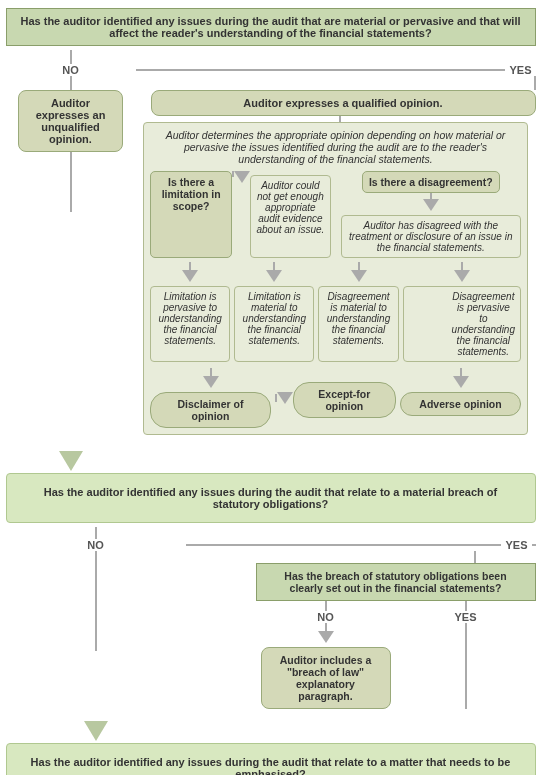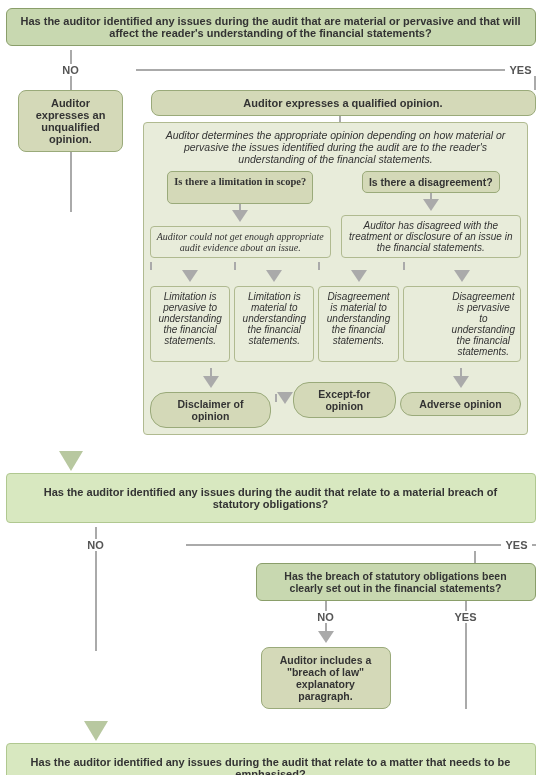--- a/index.html
+++ b/index.html
@@ -17,21 +17,21 @@
       padding: 4px;
       display: flex;
       flex-direction: column;
       align-items: center;
     }
 
     
     .question-box {
       background: #c8d8b0;
       border: 1px solid #8a9e6a;
-      border-radius: 6px;
+      border-radius: 0;
       padding: 6px 10px;
       text-align: center;
       font-weight: bold;
       font-size: 11px;
       color: #333;
     }
 
     .question-box-wide {
       width: 530px;
     }
@@ -115,20 +115,21 @@
       padding: 5px 8px;
       text-align: center;
       font-weight: bold;
       font-size: 10.5px;
     }
 
     
     .col-4 {
       display: flex;
       flex-direction: column;
+      align-items: center;
       flex: 1;
     }
   </style>
 </head>
 <body>
 
 <div class="flowchart">
 
   <div style="width:530px; padding:4px 0;">
 
@@ -159,21 +160,21 @@
         <div style="display:flex; justify-content:flex-end;">
           <div class="opinion-box" style="width:385px; text-align:center;">Auditor expresses a qualified opinion.</div>
         </div>
         <div style="width:2px; height:6px; background:#aaa; margin-left:auto; margin-right:195px;"></div>
 
         <div style="display:flex; justify-content:flex-end;">
           <div class="qualified-inner">
             <div class="qualified-italic">Auditor determines the appropriate opinion depending on how material or pervasive the issues identified during the audit are to the reader's understanding of the financial statements.</div>
 
             <div style="display:flex; gap:10px; margin-bottom:4px;">
-              <div style="flex:1; display:flex; flex-direction:column; align-items:center;font-family:Liberation Serif, serif;">
+              <div style="flex:1; display:flex; flex-direction:row; ">
                 <div class="sub-question-box">Is there a limitation in scope?</div>
                 <div style="width:2px; height:6px; background:#aaa;"></div>
                 <div class="arrow-down"></div>
                 <div class="sub-answer-box" style="margin-top:4px; width:100%;">Auditor could not get enough appropriate audit evidence about an issue.</div>
               </div>
               <div style="flex:1; display:flex; flex-direction:column; align-items:center;">
                 <div class="sub-question-box">Is there a disagreement?</div>
                 <div style="width:2px; height:6px; background:#aaa;"></div>
                 <div class="arrow-down"></div>
                 <div class="sub-answer-box" style="margin-top:4px; width:100%;">Auditor has disagreed with the treatment or disclosure of an issue in the financial statements.</div>

